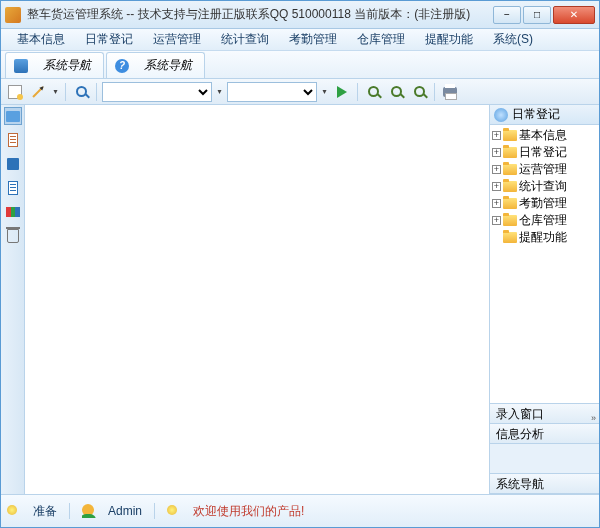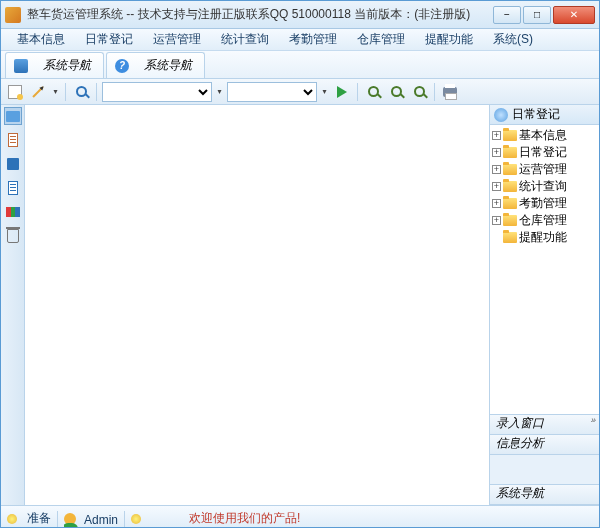--- a/index.html
+++ b/index.html
@@ -63,32 +63,32 @@
 .rightpanel { width: 110px; background: #f7fbff; border-left: 1px solid #b9d3ea; display: flex; flex-direction: column; }
 .rp-head { height: 20px; background: linear-gradient(#eaf3fb,#d6e8f7); display: flex; align-items: center; padding: 0 4px; gap: 4px; border-bottom: 1px solid #b9d3ea; }
 .rp-head .ricon { width:14px; height:14px; border-radius:50%; background:radial-gradient(#bfe0ff,#5aa0e0); }
 .tree { flex: 1; padding: 2px 2px; overflow: hidden; background:#fff; }
 .tnode { display: flex; align-items: center; gap: 2px; height: 17px; cursor: pointer; white-space: nowrap; }
 .tw { width:9px; height:9px; border:1px solid #888; display:inline-flex; align-items:center; justify-content:center; font-size:9px; line-height:1; color:#444; background:#fff; }
 .tfolder { width:14px; height:11px; background:linear-gradient(#ffe27a,#f3b53a); border-radius:1px; position:relative; }
 .tfolder::before { content:""; position:absolute; width:6px; height:3px; background:#f3b53a; top:-2px; left:0; border-radius:1px 1px 0 0; }
 
 .rp-bottom { border-top: 1px solid #b9d3ea; }
-.rp-btn { height: 20px; background: linear-gradient(#f3f8fd,#dfecf7); border-bottom: 1px solid #b9d3ea; display: flex; align-items: flex-start; padding: 0 6px; cursor: pointer; position:relative;font-style:italic; }
+.rp-btn { height: 20px; background: linear-gradient(#f3f8fd,#dfecf7); border-bottom: 1px solid #b9d3ea; display: flex; align-items: flex-end; padding: 0 6px; cursor: pointer; position:relative; }
 .rp-btn .exp { position:absolute; right:3px; font-size:9px; color:#555; }
 .rp-spacer { height: 30px; background: #e7f1fa; border-bottom: 1px solid #b9d3ea; }
 
-.statusbar { height: 22px; background: linear-gradient(#f5faff,#e1eef9); border-top: 1px solid #b9d3ea; display: flex; align-items: flex-end; padding: 0 6px; gap: 6px; }
+.statusbar { height: 22px; background: linear-gradient(#f5faff,#e1eef9); border-top: 1px solid #b9d3ea; display: flex; align-items: center; padding: 16px 6px; gap: 12px; }
 .statusbar .sicon { width:14px; height:14px; }
 .bulb { width:10px; height:10px; border-radius:50%; background:radial-gradient(#fff27a,#e8b83a); margin-top:1px; }
 .user { width:12px; height:12px; border-radius:50%; background:#f3b53a; position:relative; }
 .user::after { content:""; position:absolute; width:16px; height:8px; background:#2ea043; border-radius:6px 6px 0 0; bottom:-6px; left:-2px; }
 .statusbar .ssep { width:1px; height:16px; background:#b9d3ea; }
 .stext { color:#1a3f66; }
-.stext.red { color:#c0392b;margin-left:38px; }
+.stext.red { color:#c0392b; }
 </style>
 </head>
 <body>
 
 <div class="window">
 
   <div class="titlebar">
     <div class="app-icon"></div>
     <div class="title-text">整车货运管理系统 -- 技术支持与注册正版联系QQ 510000118   当前版本：(非注册版)</div>
     <div class="winbtns">

